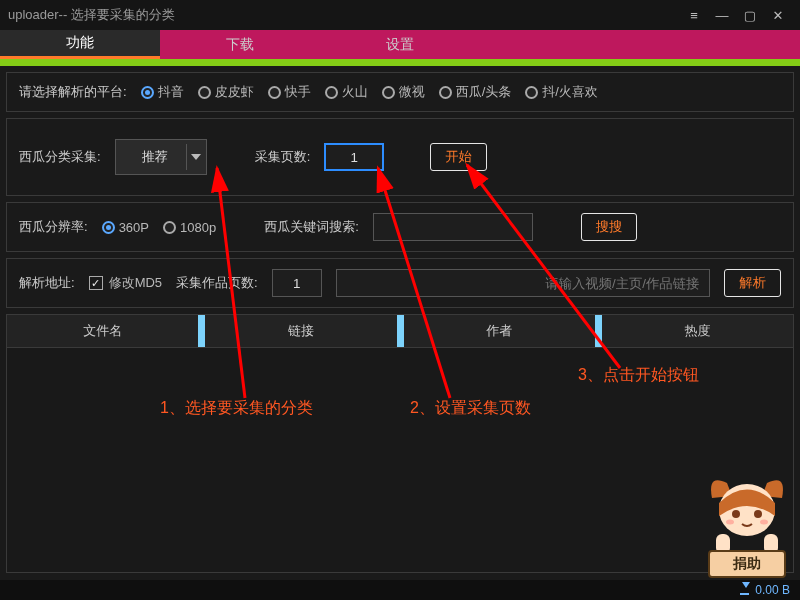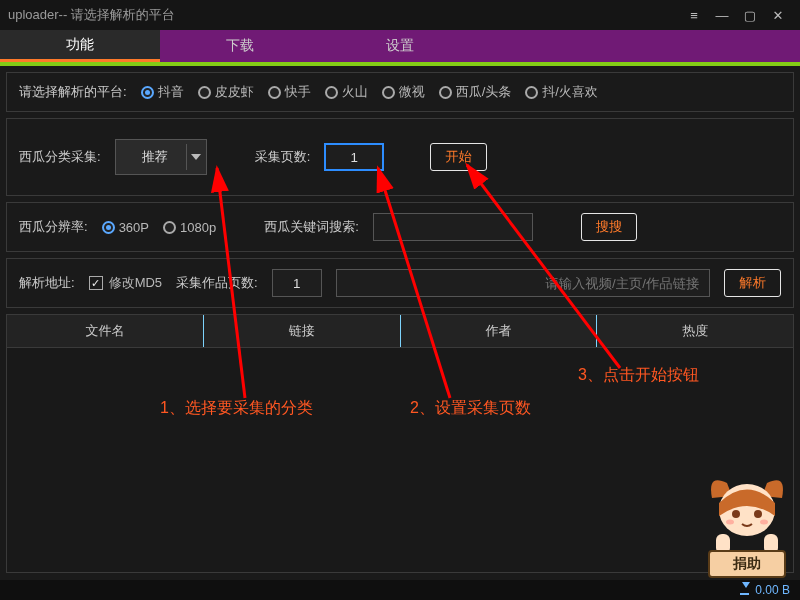--- a/index.html
+++ b/index.html
@@ -21,24 +21,24 @@
     color: #9a9a9a;
   }
   .titlebar .title { flex: 1; font-size: 13px; }
   .titlebar .winbtn {
     width: 28px; height: 24px;
     display: inline-flex; align-items: center; justify-content: center;
     color: #bbb; cursor: pointer;
   }
   .tabs {
     display: flex;
-    background: #701a75;
+    background: #be185d;
     height: 36px;
     align-items: stretch;
-    border-bottom: 4px solid #84cc16;
+    border-bottom: 7px solid #84cc16;
   }
   .tab {
     flex: 0 0 160px;
     display: flex; align-items: center; justify-content: center;
     color: #ccc; cursor: pointer;
     font-size: 14px;
   }
   .tab.active {
     background: #2a2a2a;
     border-bottom: 3px solid #ff7a2a;
@@ -114,21 +114,21 @@
   }
   .table {
     margin: 6px;
   }
   .thead {
     display: flex; background: #232323;
     border: 1px solid #3a3a3a;
   }
   .thead .th {
     flex: 1; text-align: center; padding: 7px 0;
-    border-right: 1px solid #7dd3fc;
+    border-right: 7px solid #7dd3fc;
     color: #ccc;
   }
   .thead .th:last-child { border-right: none; }
   .tbody {
     height: 225px;
     border: 1px solid #3a3a3a;
     border-top: none;
     background: #191919;
     position: relative;
   }
@@ -178,21 +178,21 @@
     border-left: 4px solid transparent;
     border-right: 4px solid transparent;
     border-top: 6px solid #6fb7ff;
     transform: translateX(-1px);
   }
 </style>
 </head>
 <body>
 
 <div class="titlebar">
-  <div class="title">uploader-- 请选择解析的平台</div>
+  <div class="title">uploader-- 选择要采集的分类</div>
   <div class="winbtn">≡</div>
   <div class="winbtn">—</div>
   <div class="winbtn">▢</div>
   <div class="winbtn">✕</div>
 </div>
 
 <div class="tabs">
   <div class="tab active">功能</div>
   <div class="tab">下载</div>
   <div class="tab">设置</div>

